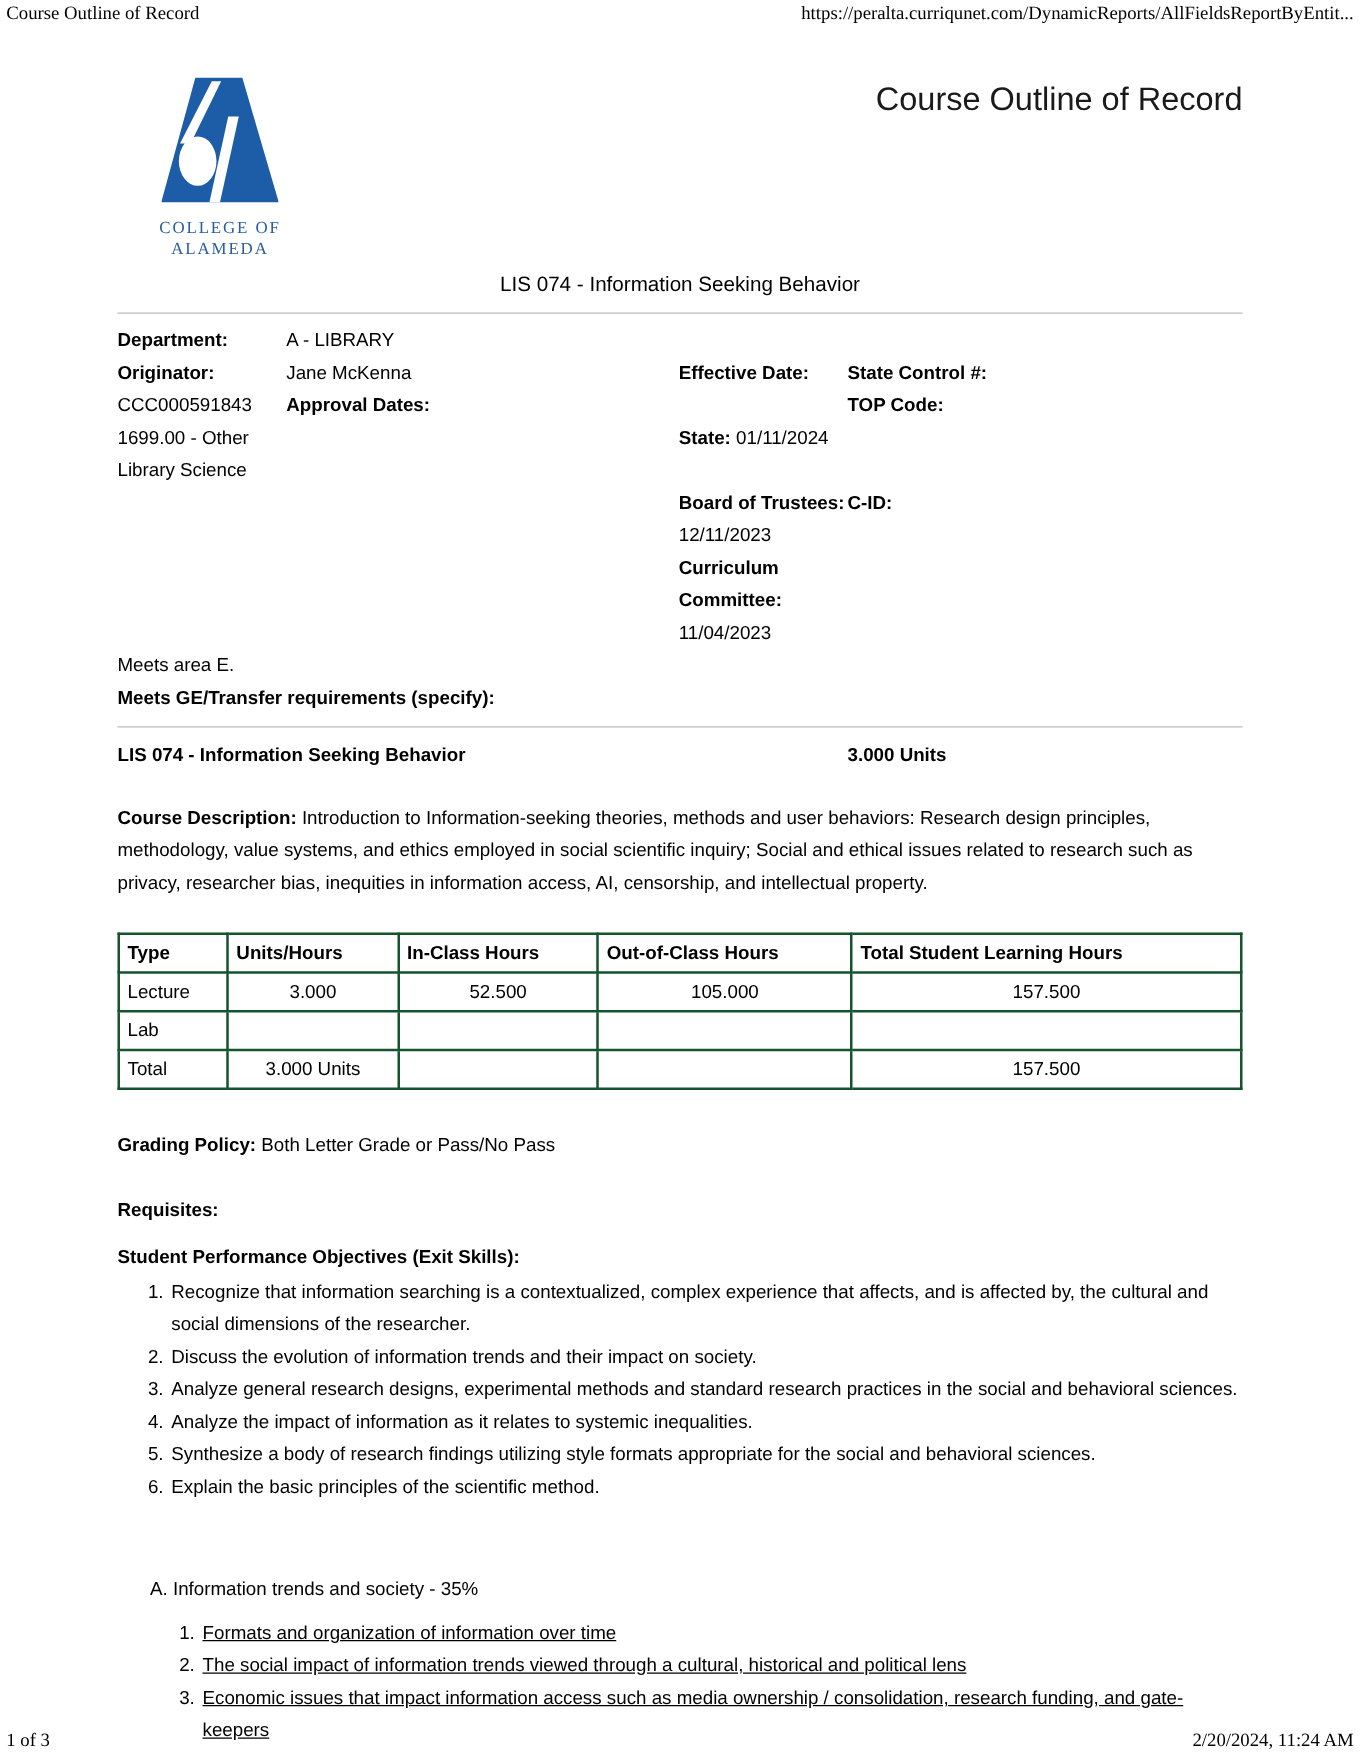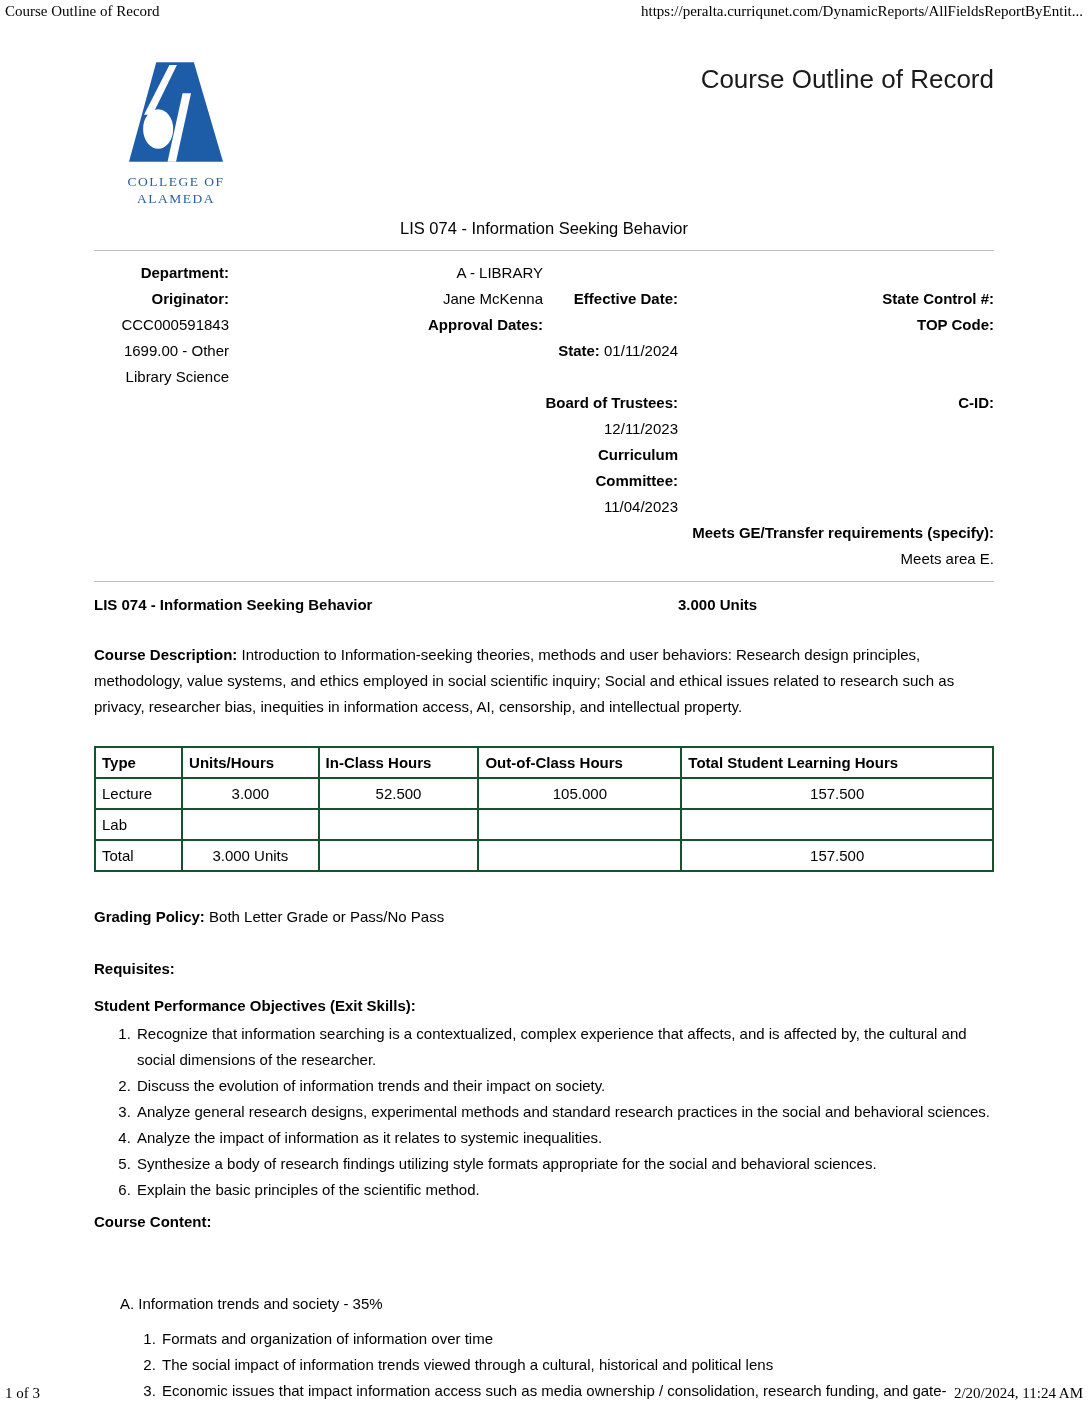--- a/index.html
+++ b/index.html
@@ -26,21 +26,21 @@
 
   .brand-row { display:flex; justify-content:space-between; align-items:flex-start; margin-bottom:8px; min-height:146px; }
   .logo-block { margin-left:12px; width:140px; text-align:center; }
   .logo-svg { display:block; margin:4px auto 0; }
   .logo-caption { font-family:"Liberation Serif", serif; color:#2a5f9e; font-size:13.5px; line-height:17px; letter-spacing:1.5px; margin-top:9px; white-space:nowrap; }
   .page-title { font-size:26px; line-height:30px; margin-top:8px; color:#1a1a1a; }
 
   .course-heading { text-align:center; font-size:16.5px; margin-top:2px; }
   hr.rule { border:none; border-top:1.5px solid #bcbcbc; margin:9px 0; }
 
-  .meta-grid { display:grid; grid-template-columns:135px 314px 135px 1fr; margin-top:4px;text-align:right; }
+  .meta-grid { display:grid; grid-template-columns:135px 314px 135px 1fr; margin-top:4px; }
   .meta-grid div { min-height:26px; }
   .meta-grid .full { grid-column:1 / -1; }
   b { font-weight:bold; }
 
   .course-line { position:relative; font-weight:bold; margin-top:10px; }
   .course-units { position:absolute; left:584px; top:0; }
 
   .description { margin-top:24px; }
 
   table.hours { border-collapse:collapse; width:100%; margin-top:26px; table-layout:fixed; }
@@ -54,21 +54,21 @@
 
   .grading { margin-top:32px; }
   .requisites { margin-top:26px; font-weight:bold; }
   .objectives-heading { margin-top:11px; font-weight:bold; }
   ol.objectives { margin:2px 0 0 0; padding-left:41px; }
   ol.objectives li { padding-left:2px; }
 
   .cc-heading { margin-top:6px; font-weight:bold; }
   .section-a { margin-top:56px; padding-left:26px; }
   ol.content-items { margin:9px 0 0 0; padding-left:66px; }
-  ol.content-items li { padding-left:2px; }
+  ol.content-items li { padding-left:2px;text-decoration:underline; }
 </style>
 </head>
 <body>
 
 <div class="print-header">
   <span>Course Outline of Record</span>
   <span>https://peralta.curriqunet.com/DynamicReports/AllFieldsReportByEntit...</span>
 </div>
 
 <div class="content">
@@ -116,22 +116,22 @@
     <div></div>
     <div></div>
     <div></div>
     <div><b>Board of Trustees:</b> <span>12/11/2023</span></div>
 
     <div><b>C-ID:</b></div>
     <div></div>
     <div></div>
     <div><b>Curriculum Committee:</b> <span>11/04/2023</span></div>
 
+    <div class="full">Meets area E.</div>
     <div class="full"><b>Meets GE/Transfer requirements (specify):</b></div>
-    <div class="full">Meets area E.</div>
   </div>
 
   <hr class="rule">
 
   <div class="course-line">
     <span>LIS 074 - Information Seeking Behavior</span>
     <span class="course-units">3.000 Units</span>
   </div>
 
   <div class="description">
@@ -191,21 +191,20 @@
   <div class="objectives-heading">Student Performance Objectives (Exit Skills):</div>
   <ol class="objectives">
     <li>Recognize that information searching is a contextualized, complex experience that affects, and is affected by, the cultural and social dimensions of the researcher.</li>
     <li>Discuss the evolution of information trends and their impact on society.</li>
     <li>Analyze general research designs, experimental methods and standard research practices in the social and behavioral sciences.</li>
     <li>Analyze the impact of information as it relates to systemic inequalities.</li>
     <li>Synthesize a body of research findings utilizing style formats appropriate for the social and behavioral sciences.</li>
     <li>Explain the basic principles of the scientific method.</li>
   </ol>
 
-  <div class="cc-heading">Course Content:</div>
 
   <div class="section-a">A. Information trends and society - 35%</div>
   <ol class="content-items">
     <li>Formats and organization of information over time</li>
     <li>The social impact of information trends viewed through a cultural, historical and political lens</li>
     <li>Economic issues that impact information access such as media ownership / consolidation, research funding, and gate-keepers</li>
   </ol>
 
 </div>
 

